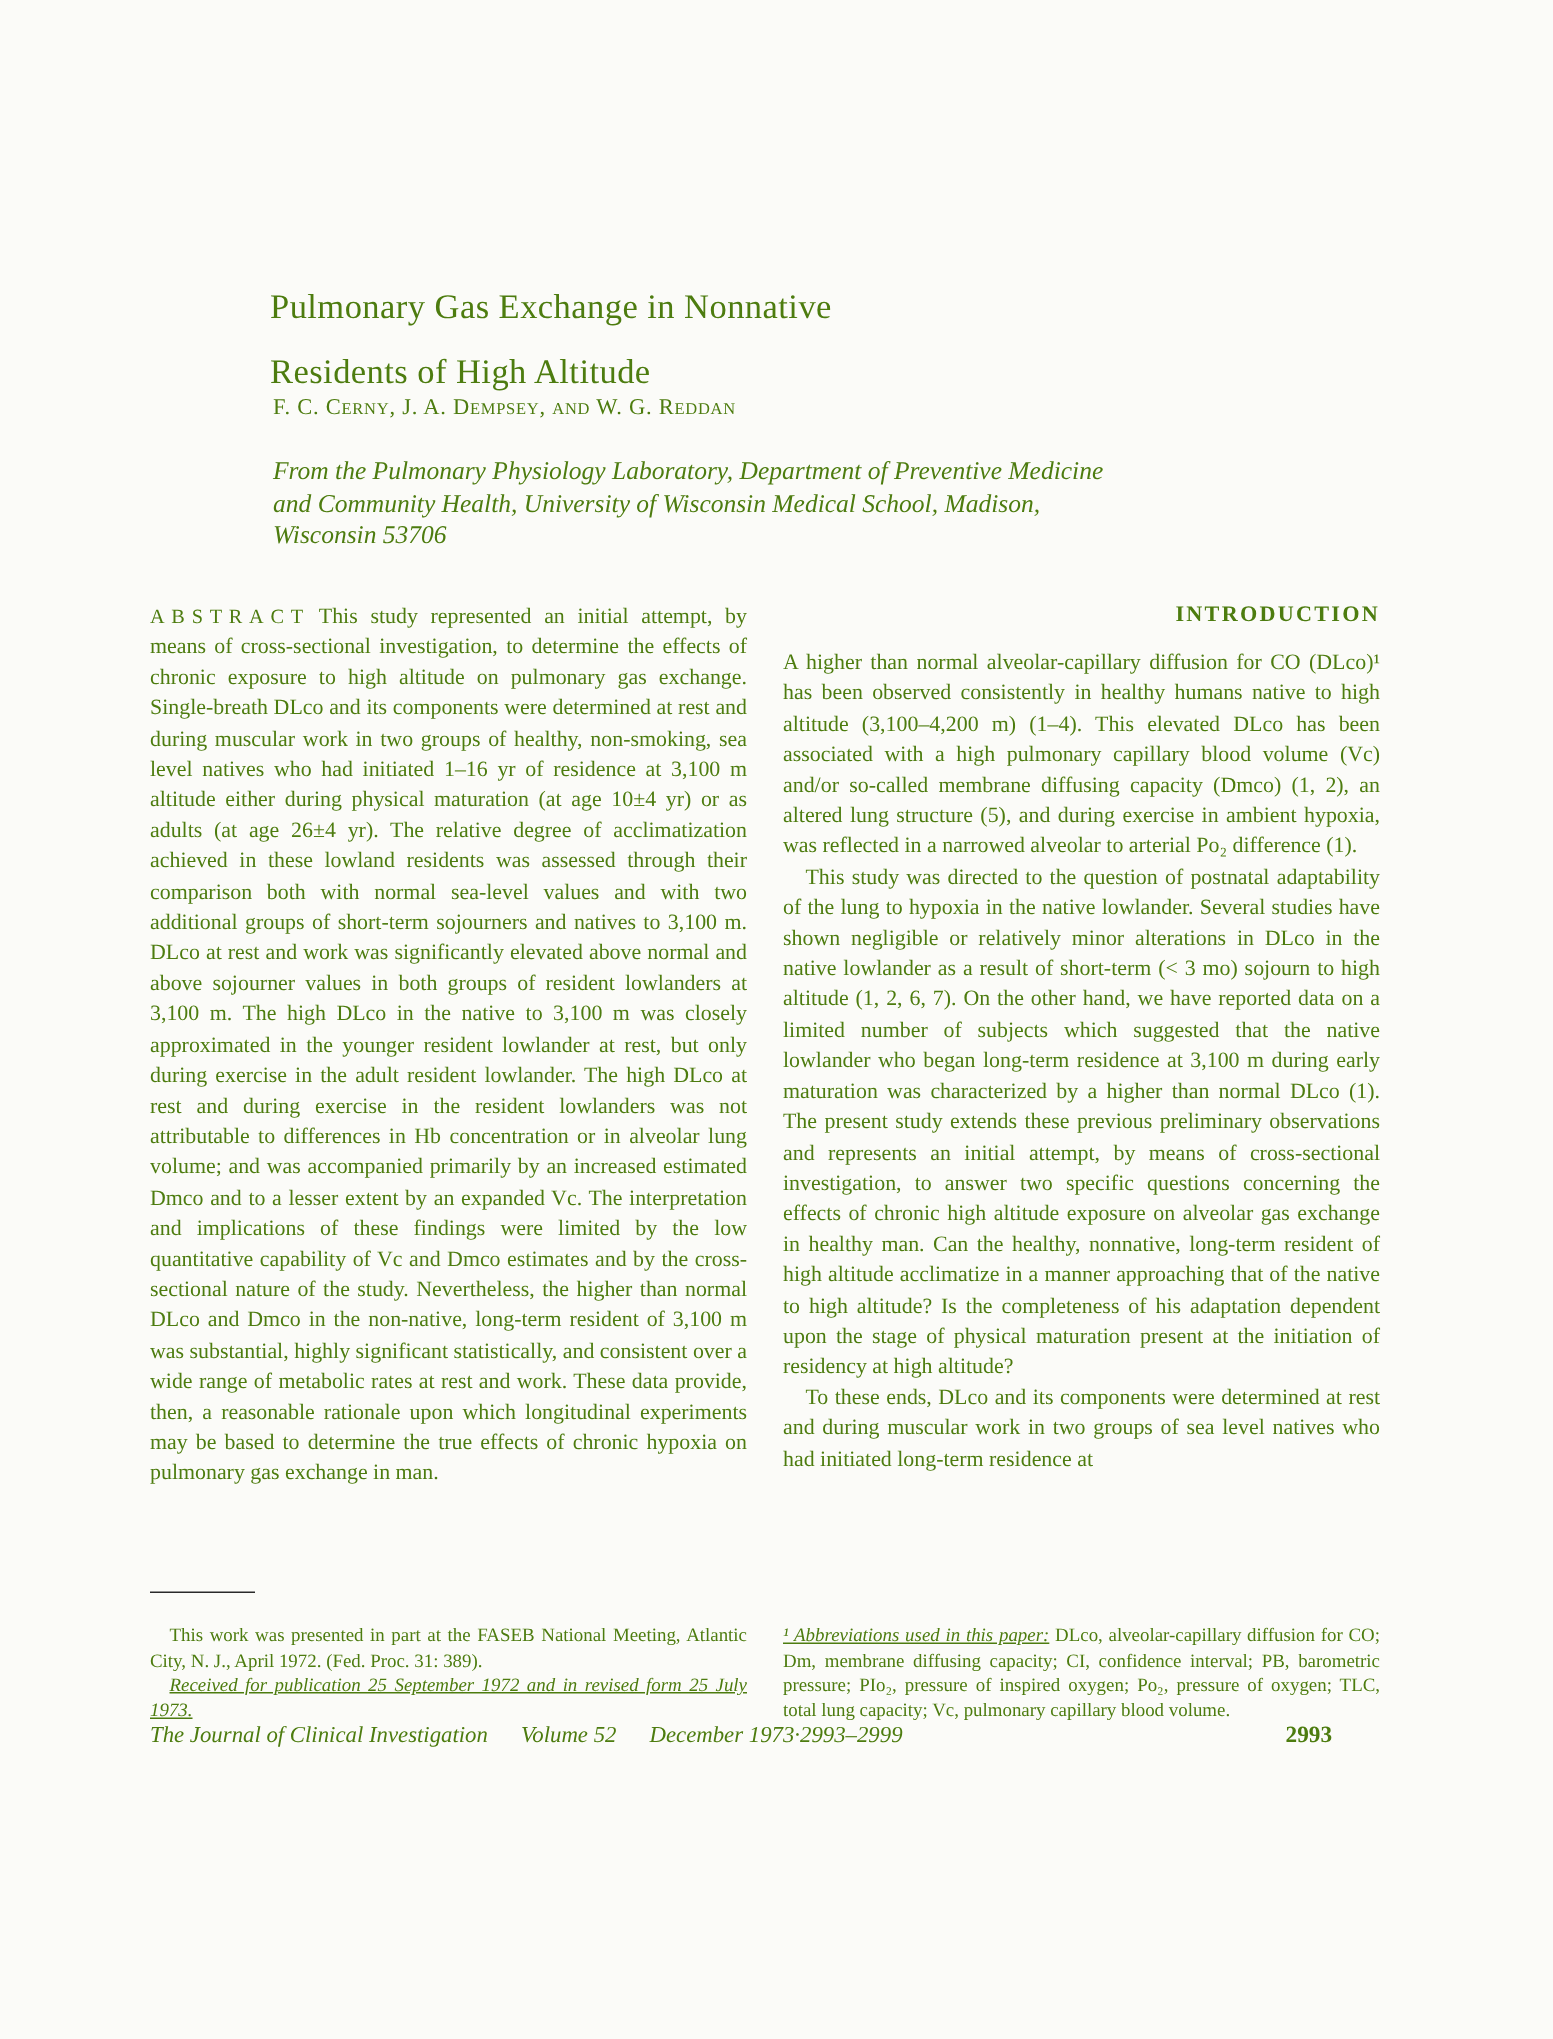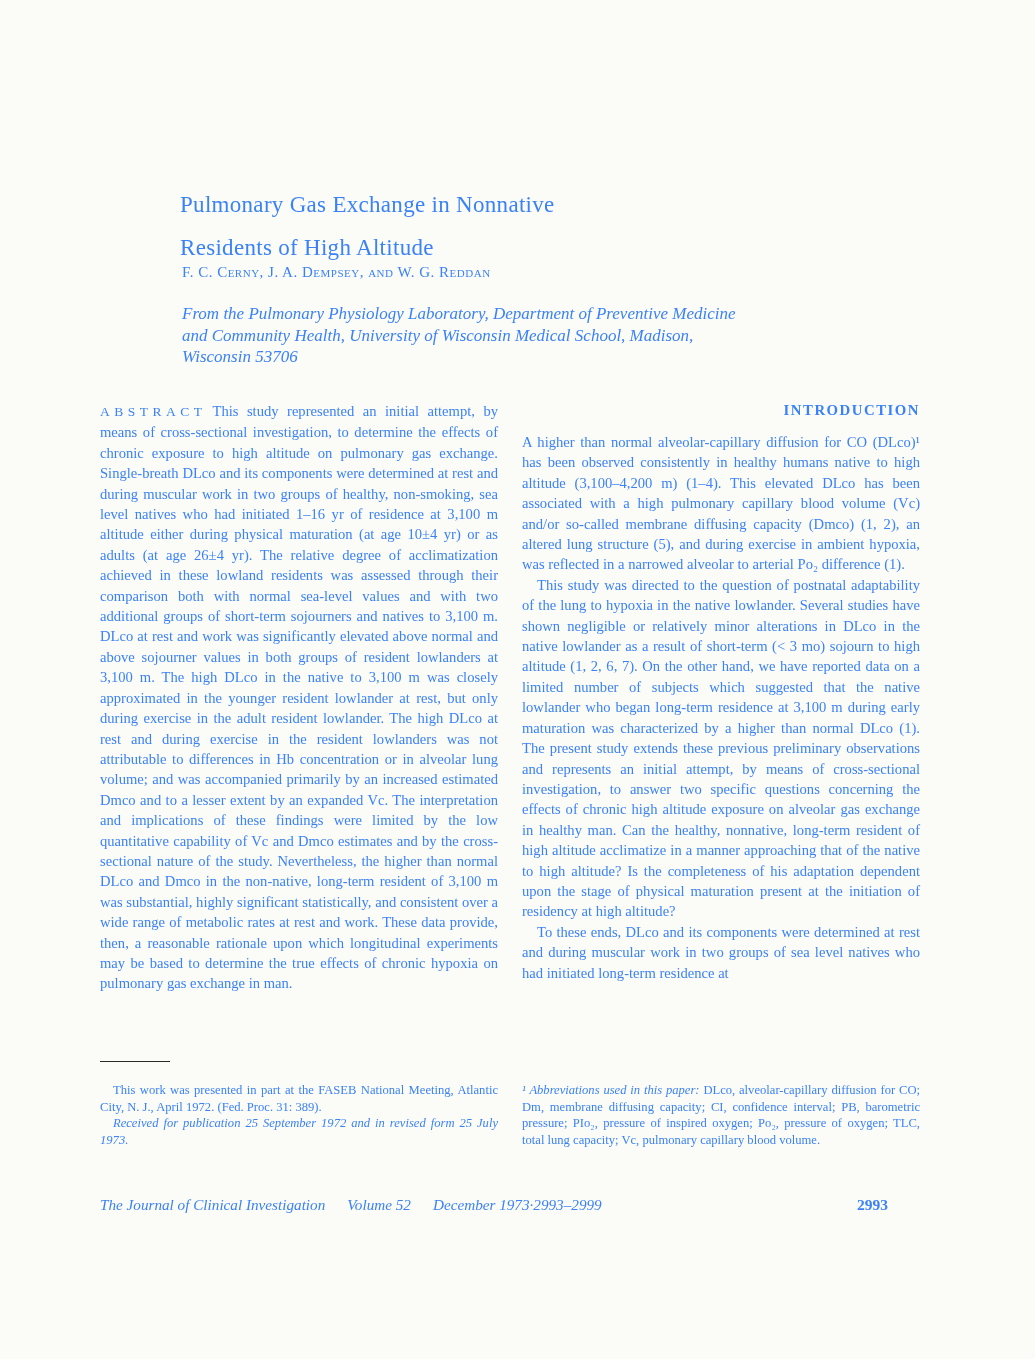--- a/index.html
+++ b/index.html
@@ -4,21 +4,21 @@
 <style>
   * { box-sizing: border-box; }
   html, body { margin: 0; padding: 0; background: #e8e8e8; }
   .page {
     position: relative;
     width: 1035px;
     height: 1359px;
     margin: 0 auto;
     background: #fbfbf8;
     font-family: "Liberation Serif", serif;
-    color: #3b82f6;
+    color: #4d7c0f;
     overflow: hidden;
   }
   .title {
     position: absolute;
     top: 168px;
     left: 180px;
     font-size: 23px;
     line-height: 43px;
     font-weight: 400;
     letter-spacing: 0.3px;
@@ -86,24 +86,24 @@
     margin: 0 0 7px 0;
   }
   .footnote {
     font-size: 12.6px;
     line-height: 16.8px;
     text-align: justify;
     margin-top: 20px;
   }
   .footnote p { text-indent: 13px; }
   .footnote p.no-indent { text-indent: 0; }
-  .italic { font-style: italic; }
+  .italic { font-style: italic; text-decoration: underline; }
   .footer {
     position: absolute;
-    top: 1196px;
+    top: 1148px;
     left: 100px;
     width: 820px;
     display: flex;
     align-items: flex-end;
   }
   .footer-left {
     font-style: italic;
     font-size: 15.2px;
     display: flex;
     gap: 22px;

